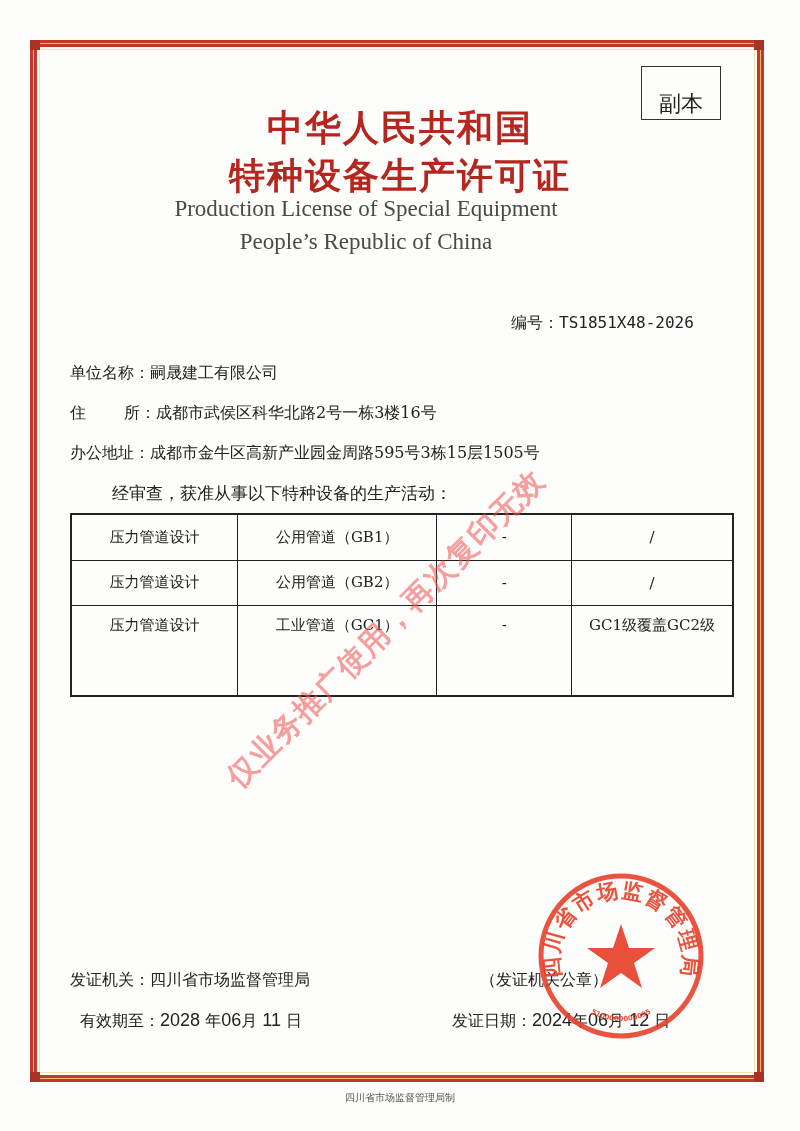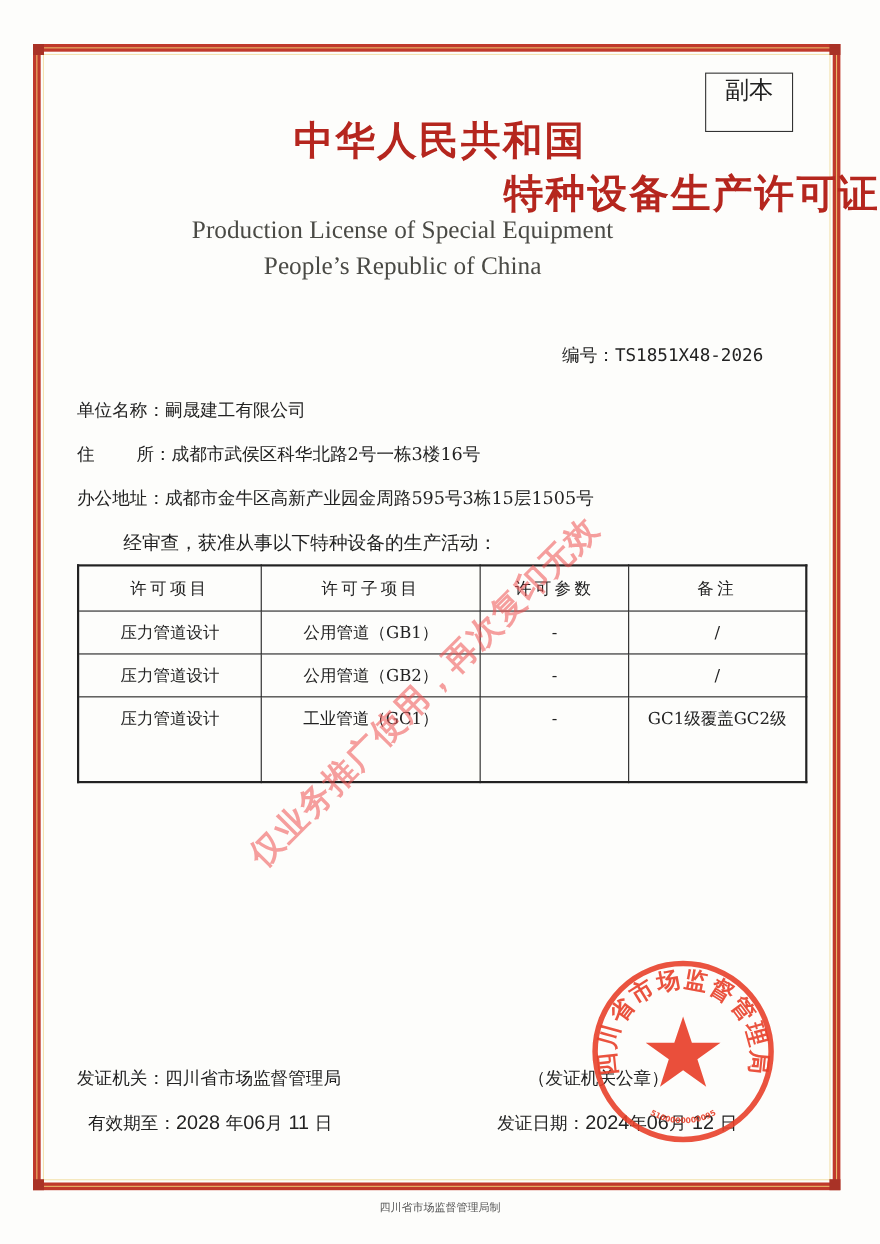--- a/index.html
+++ b/index.html
@@ -25,29 +25,29 @@
   }
   .corner.tl { left: -7px; top: -7px; }
   .corner.tr { right: -7px; top: -7px; }
   .corner.bl { left: -7px; bottom: -7px; }
   .corner.br { right: -7px; bottom: -7px; }
 
   .fuben {
     position: absolute; left: 641px; top: 66px; width: 80px; height: 54px;
     border: 1.5px solid #333; box-sizing: border-box;
     font-family: "DejaVu Sans", sans-serif; font-size: 22px;
-    display: flex; align-items: flex-start; justify-content: center; color: #222;
+    display: flex; align-items: flex-end; justify-content: center; color: #222;
   }
   .title-cn {
     position: absolute; left: 0; width: 800px; text-align: center;
     color: #b5261e; font-family: "DejaVu Sans", sans-serif; font-weight: bold;
     font-size: 36px; letter-spacing: 2px;
   }
   .title-cn.l1 { top: 104px; }
-  .title-cn.l2 { top: 152px; text-align: right; }
+  .title-cn.l2 { top: 152px; }
   .title-en {
     position: absolute; left: 0; width: 732px; text-align: center;
     color: #4a4a45; font-family: "Liberation Serif", serif; font-size: 23px;
   }
   .title-en.l1 { top: 196px; }
   .title-en.l2 { top: 229px; }
 
   .serial {
     position: absolute; left: 511px; top: 313px;
     font-family: "DejaVu Sans Mono", monospace; font-size: 16px; color: #222;
@@ -141,26 +141,20 @@
 <div class="intro">经审查，获准从事以下特种设备的生产活动：</div>
 
 <table class="permits">
   <colgroup>
       <col class="c1">
       <col class="c2">
       <col class="c3">
       <col class="c4">
     </colgroup>
   <tbody>
-      <tr>
-    <th>许可项目</th>
-    <th>许可子项目</th>
-    <th>许可参数</th>
-    <th>备注</th>
-  </tr>
   <tr class="row">
     <td>压力管道设计</td>
     <td>公用管道（GB1）</td>
     <td>-</td>
     <td>/</td>
   </tr>
   <tr class="row">
     <td>压力管道设计</td>
     <td>公用管道（GB2）</td>
     <td>-</td>

